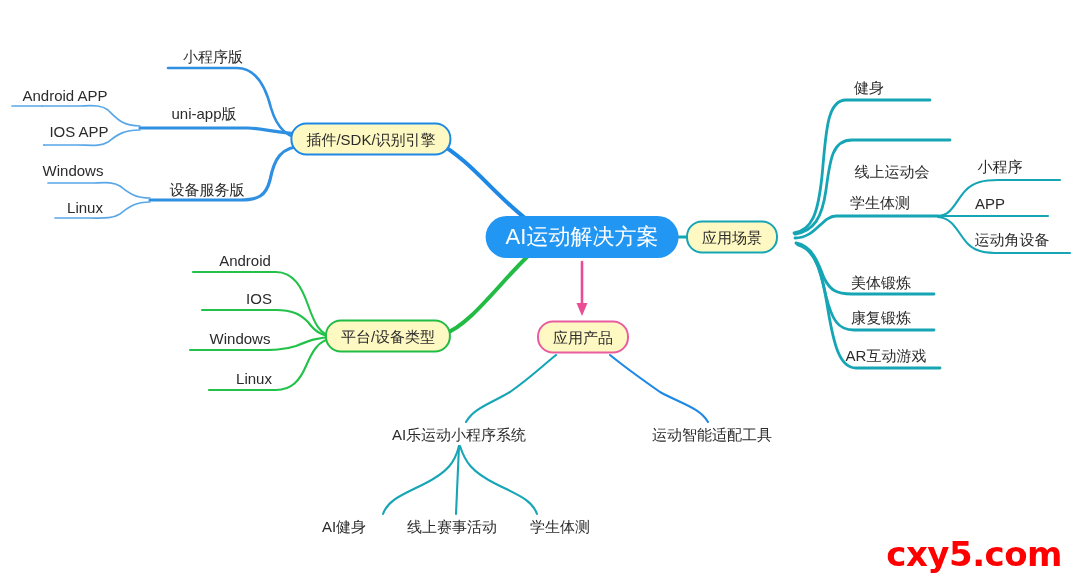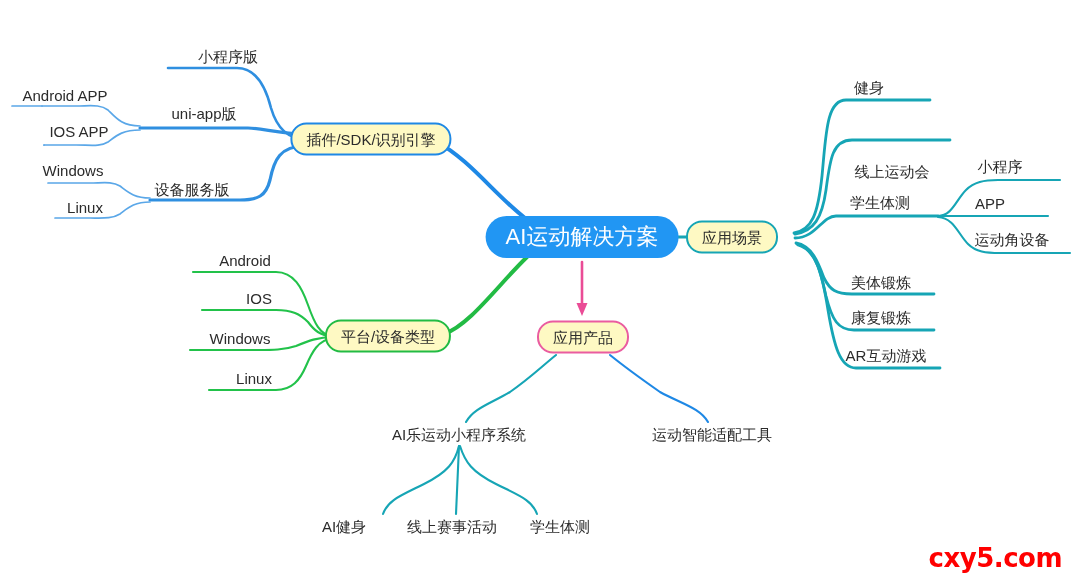--- a/index.html
+++ b/index.html
@@ -40,21 +40,21 @@
     border-radius:22px;
     background:#2196f3;
     color:#ffffff;
     font-size:22px;
     border:none;
   }
   .watermark{
     position:absolute;
     right:14px;bottom:6px;
     color:#ff0000;
-    font-size:26px;
+    font-size:34px;
     font-weight:bold;
     font-family:"DejaVu Sans",sans-serif;
     letter-spacing:-0.5px;
     line-height:1;
   }
 </style>
 </head>
 <body>
 
 <div id="stage">
@@ -105,25 +105,25 @@
       <path d="M938,217 C954,218 958,234 968,244 C976,252 986,253 1000,253 L1070,253" stroke="#16a5b5" stroke-width="2.1"></path>
 
       <path d="M12,106 L42,106" stroke="#5aa7e8" stroke-width="1.7"></path>
       <path d="M44,145 L44,145" stroke="#5aa7e8" stroke-width="1.7"></path>
     </g>
   </svg>
 
   <div class="node central" style="left:582px;top:237px;">AI运动解决方案</div>
 
   <div class="node boxed blue" style="left:371px;top:139px;">插件/SDK/识别引擎</div>
-  <div class="node leaf" style="left:228px;top:56px;">小程序版</div>
+  <div class="node leaf" style="left:213px;top:56px;">小程序版</div>
   <div class="node leaf" style="left:204px;top:113px;">uni-app版</div>
   <div class="node leaf" style="left:65px;top:95px;">Android APP</div>
   <div class="node leaf" style="left:79px;top:131px;">IOS APP</div>
-  <div class="node leaf" style="left:192px;top:189px;text-align:right;">设备服务版</div>
+  <div class="node leaf" style="left:207px;top:189px;text-align:right;">设备服务版</div>
   <div class="node leaf" style="left:73px;top:170px;">Windows</div>
   <div class="node leaf" style="left:85px;top:207px;">Linux</div>
 
   <div class="node boxed green" style="left:388px;top:336px;">平台/设备类型</div>
   <div class="node leaf" style="left:245px;top:260px;">Android</div>
   <div class="node leaf" style="left:259px;top:298px;">IOS</div>
   <div class="node leaf" style="left:240px;top:338px;">Windows</div>
   <div class="node leaf" style="left:254px;top:378px;">Linux</div>
 
   <div class="node boxed pink" style="left:583px;top:337px;">应用产品</div>

